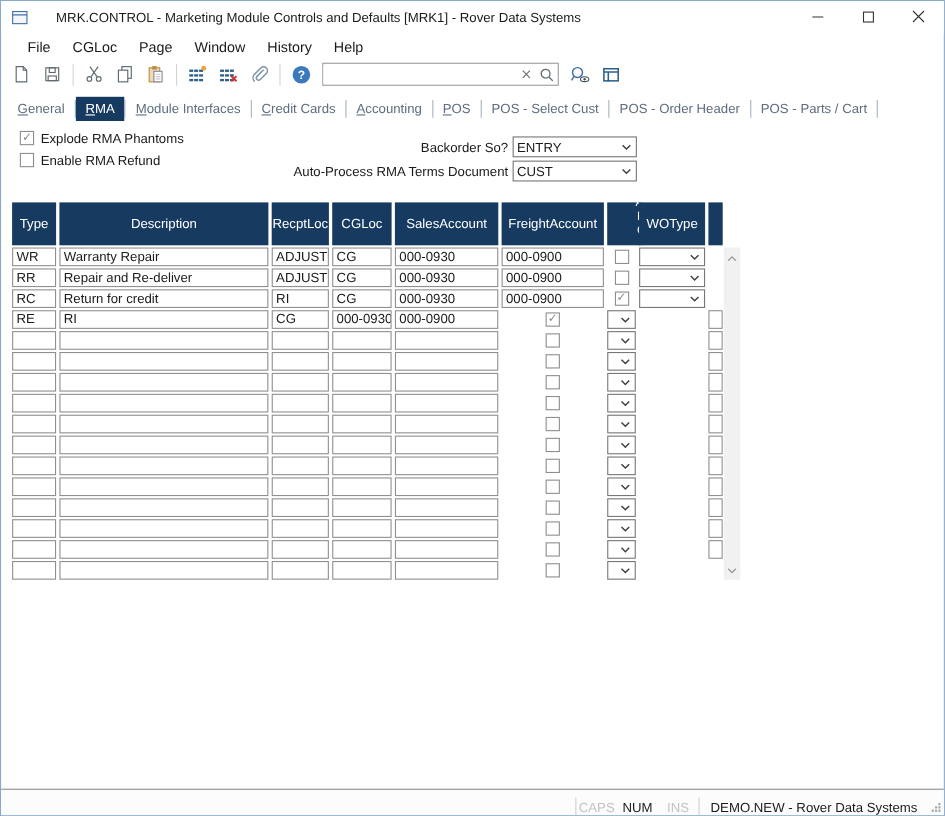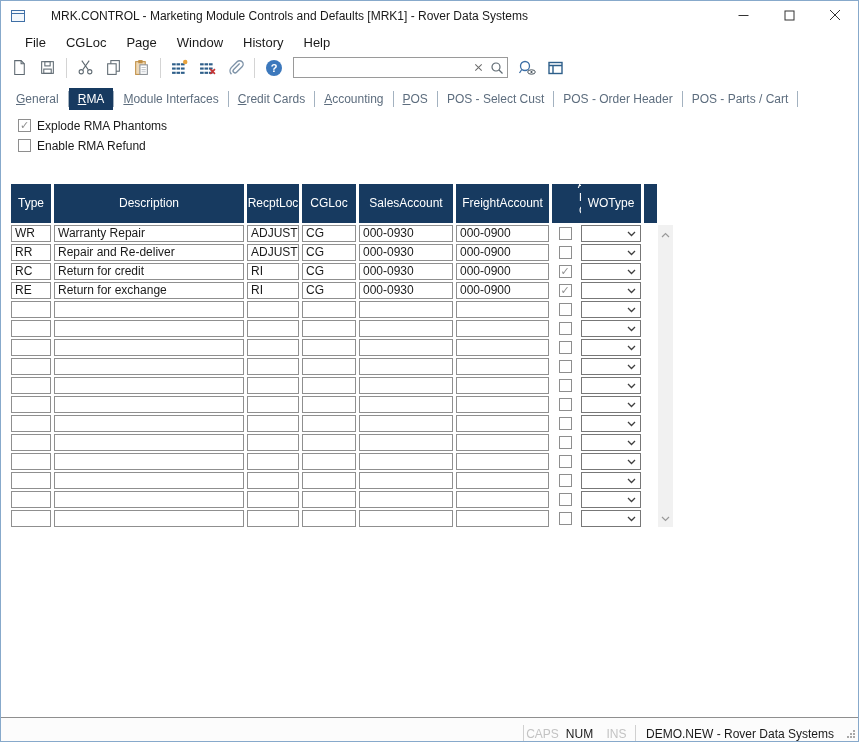--- a/index.html
+++ b/index.html
@@ -265,20 +265,44 @@
     </div>
 
   <div id="checks">
       <div class="check-row">
         <span class="checkbox">✓</span>
         <span class="check-label">Explode RMA Phantoms</span>
       </div>
       <div class="check-row">
         <span class="checkbox"></span>
         <span class="check-label">Enable RMA Refund</span>
+      </div>
+    </div>
+  <div id="combos">
+      <div class="combo-row">
+        <span class="combo-label">Backorder So?</span>
+        <div class="combo">
+          <span class="combo-value">ENTRY</span>
+          <span class="combo-chevron">
+            <svg width="9" height="6" viewBox="0 0 9 6">
+              <path d="M1 1l3.5 3.5L8 1" fill="none" stroke="#3f3f3f" stroke-width="1.3"></path>
+            </svg>
+          </span>
+        </div>
+      </div>
+      <div class="combo-row">
+        <span class="combo-label">Auto-Process RMA Terms Document</span>
+        <div class="combo">
+          <span class="combo-value">CUST</span>
+          <span class="combo-chevron">
+            <svg width="9" height="6" viewBox="0 0 9 6">
+              <path d="M1 1l3.5 3.5L8 1" fill="none" stroke="#3f3f3f" stroke-width="1.3"></path>
+            </svg>
+          </span>
+        </div>
       </div>
     </div>
 
   <div id="grid">
       <div class="th">Type</div>
       <div class="th">Description</div>
       <div class="th">RecptLoc</div>
       <div class="th">CGLoc</div>
       <div class="th">SalesAccount</div>
       <div class="th">FreightAccount</div>
@@ -333,21 +357,20 @@
       <div class="td-combo">
         <span class="combo-value"></span>
         <span class="combo-chevron">
           <svg width="9" height="6" viewBox="0 0 9 6">
             <path d="M1 1l3.5 3.5L8 1" fill="none" stroke="#3f3f3f" stroke-width="1.3"></path>
           </svg>
         </span>
       </div>
       <div class="td-filler"></div>
       <div class="td">RE</div>
-      <div class="td">Return for exchange</div>
       <div class="td">RI</div>
       <div class="td">CG</div>
       <div class="td">000-0930</div>
       <div class="td">000-0900</div>
       <div class="td-check">
         <span class="checkbox">✓</span>
       </div>
       <div class="td-combo">
         <span class="combo-value"></span>
         <span class="combo-chevron">

